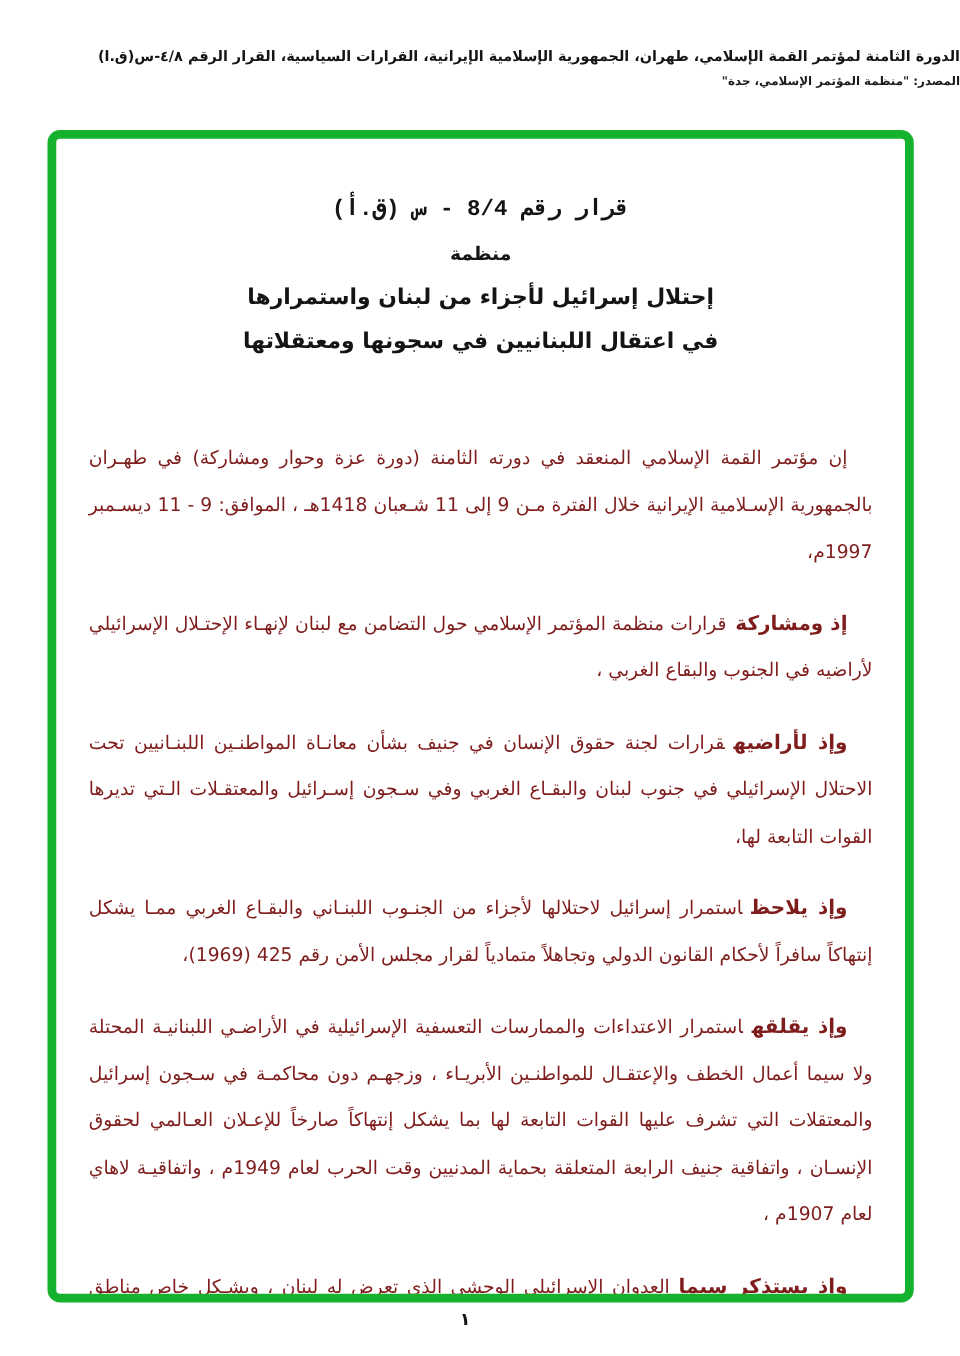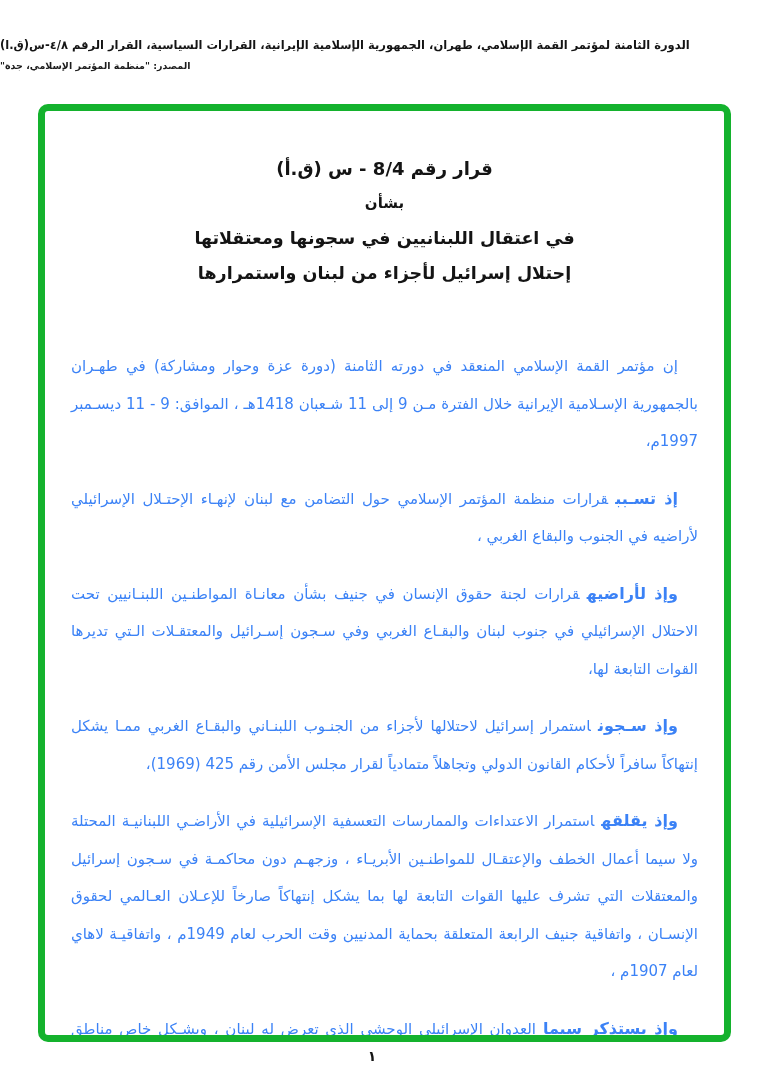--- a/index.html
+++ b/index.html
@@ -7,21 +7,21 @@
   body {
     position:relative;
     background:#ffffff;
     font-family:"DejaVu Sans", sans-serif;
     color:#141414;
     overflow:hidden;
   }
   
   .top-header {
     position:absolute; top:38px; left:0; right:0;
-    text-align:left; direction:rtl;
+    text-align:right; direction:rtl;
   }
   .top-header .line1 {
     font-size:11.5px; font-weight:700; letter-spacing:0.1px;
     white-space:nowrap;
   }
   .top-header .line2 {
     font-size:9.5px; font-weight:700; margin-top:8px; color:#1c1c1c;
   }
   
   .frame {
@@ -37,31 +37,31 @@
     height:100%;
     overflow:hidden;
   }
   
   .title-block {
     text-align:center;
     font-weight:800;
     margin-bottom:56px;
   }
   .title-block .t-line { line-height:35px; }
-  .t-resolution { font-size:18px; }
+  .t-resolution { font-size:18px;font-family:Liberation Mono, monospace; }
   .t-regarding  { font-size:15px; }
   .t-subject    { font-size:17.5px; letter-spacing:0.3px; }
   
   .para {
     font-size:15px;
     line-height:37.5px;
     text-align:justify;
     text-indent:20px;
     margin-bottom:19px;
-    color:#3b82f6;
+    color:#7f1d1d;
   }
   .para .lead {
     font-weight:800;
     font-size:16px;
     margin-left:7px;
     letter-spacing:0.2px;
   }
   .para .lead:empty { margin-left:0; }
   
   .page-number {
@@ -76,32 +76,32 @@
 <div class="top-header">
   <div class="line1">الدورة الثامنة لمؤتمر القمة الإسلامي، طهران، الجمهورية الإسلامية الإيرانية، القرارات السياسية، القرار الرقم ٤/٨-س(ق.ا)</div>
   <div class="line2">المصدر: "منظمة المؤتمر الإسلامي، جدة"</div>
 </div>
 
 <div class="frame" style="border-color: rgb(20, 178, 45);">
   <div class="content">
 
     <div class="title-block">
       <div class="t-line t-resolution">قرار رقم 8/4 - س (ق.أ)</div>
-      <div class="t-line t-regarding">بشأن</div>
+      <div class="t-line t-regarding">منظمة</div>
+      <div class="t-line t-subject">إحتلال إسرائيل لأجزاء من لبنان واستمرارها</div>
       <div class="t-line t-subject">في اعتقال اللبنانيين في سجونها ومعتقلاتها</div>
-      <div class="t-line t-subject">إحتلال إسرائيل لأجزاء من لبنان واستمرارها</div>
     </div>
 
     <p class="para"><span class="lead"></span><span>إن مؤتمر القمة الإسلامي المنعقد في دورته الثامنة (دورة عزة وحوار ومشاركة) في طهـران بالجمهورية الإسـلامية الإيرانية خلال الفترة مـن 9 إلى 11 شـعبان 1418هـ ، الموافق: 9 - 11 ديسـمبر 1997م،</span></p>
 
-    <p class="para"><span class="lead">إذ تسـبب</span><span>قرارات منظمة المؤتمر الإسلامي حول التضامن مع لبنان لإنهـاء الإحتـلال الإسرائيلي لأراضيه في الجنوب والبقاع الغربي ،</span></p>
+    <p class="para"><span class="lead">إذ ومشاركة</span><span>قرارات منظمة المؤتمر الإسلامي حول التضامن مع لبنان لإنهـاء الإحتـلال الإسرائيلي لأراضيه في الجنوب والبقاع الغربي ،</span></p>
 
     <p class="para"><span class="lead">وإذ لأراضيه</span><span>قرارات لجنة حقوق الإنسان في جنيف بشأن معانـاة المواطنـين اللبنـانيين تحت الاحتلال الإسرائيلي في جنوب لبنان والبقـاع الغربي وفي سـجون إسـرائيل والمعتقـلات الـتي تديرها القوات التابعة لها،</span></p>
 
-    <p class="para"><span class="lead">وإذ سـجون</span><span>استمرار إسرائيل لاحتلالها لأجزاء من الجنـوب اللبنـاني والبقـاع الغربي ممـا يشكل إنتهاكاً سافراً لأحكام القانون الدولي وتجاهلاً متمادياً لقرار مجلس الأمن رقم 425 (1969)،</span></p>
+    <p class="para"><span class="lead">وإذ يلاحظ</span><span>استمرار إسرائيل لاحتلالها لأجزاء من الجنـوب اللبنـاني والبقـاع الغربي ممـا يشكل إنتهاكاً سافراً لأحكام القانون الدولي وتجاهلاً متمادياً لقرار مجلس الأمن رقم 425 (1969)،</span></p>
 
     <p class="para"><span class="lead">وإذ يقلقه</span><span>استمرار الاعتداءات والممارسات التعسفية الإسرائيلية في الأراضـي اللبنانيـة المحتلة ولا سيما أعمال الخطف والإعتقـال للمواطنـين الأبريـاء ، وزجهـم دون محاكمـة في سـجون إسرائيل والمعتقلات التي تشرف عليها القوات التابعة لها بما يشكل إنتهاكاً صارخاً للإعـلان العـالمي لحقوق الإنسـان ، واتفاقية جنيف الرابعة المتعلقة بحماية المدنيين وقت الحرب لعام 1949م ، واتفاقيـة لاهاي لعام 1907م ،</span></p>
 
     <p class="para"><span class="lead">وإذ يستذكر سيما</span><span>العدوان الإسرائيلي الوحشي الذي تعرض له لبنان ،  وبشـكل خاص مناطق الجنوب والبقاع الغربي خلال شهر نيسـان (أبريل ) 1996م ، الذي تسـبب في سـقوط</span></p>
 
   </div>
 </div>
 
 <div class="page-number">١</div>
 

